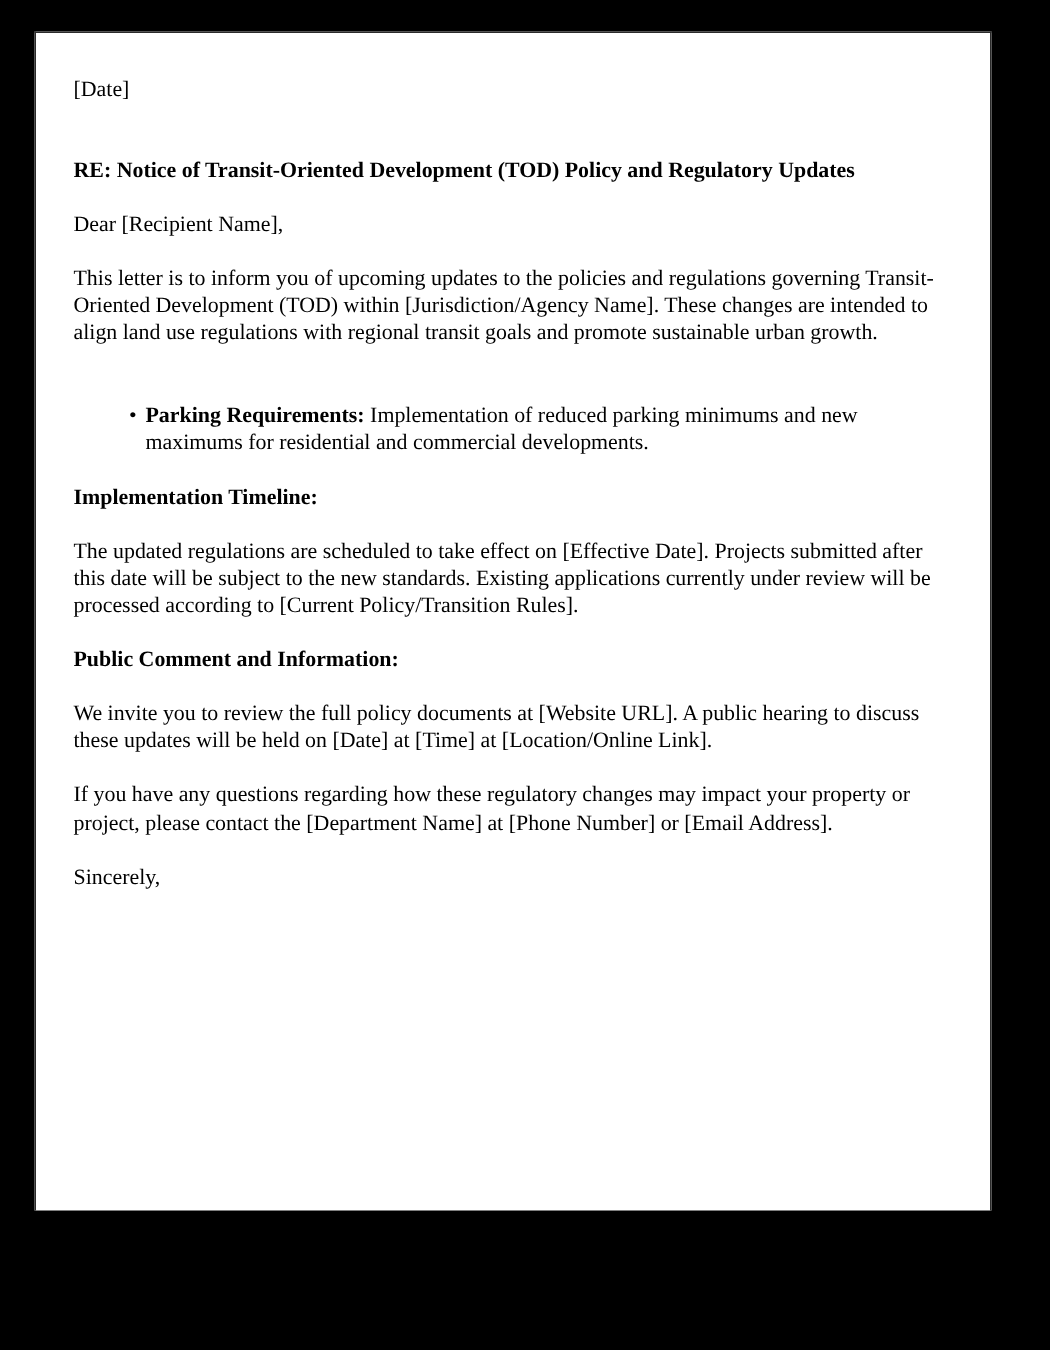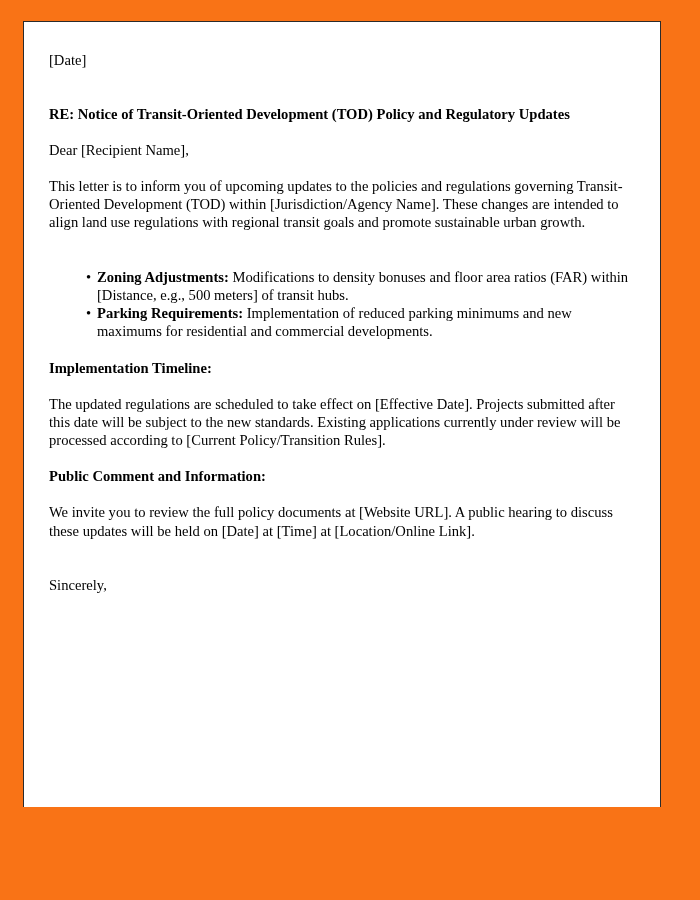--- a/index.html
+++ b/index.html
@@ -12,21 +12,21 @@
     height: 900px;
     font-family: "Liberation Serif", "DejaVu Serif", serif;
     color: #000000;
     overflow: hidden;
   }
 
   .page-canvas {
     position: relative;
     width: 700px;
     height: 900px;
-    background: #f97316;
+    background: #000000;
     text-decoration: underline;
   }
 
   
   .page-frame {
     position: absolute;
     left: 23px;
     top: 21px;
     width: 638px;
     height: 786px;
@@ -123,21 +123,20 @@
       <div class="spacer-sm"></div>
 
       <p class="para">This letter is to inform you of upcoming updates to the policies and regulations governing Transit-Oriented Development (TOD) within [Jurisdiction/Agency Name]. These changes are intended to align land use regulations with regional transit goals and promote sustainable urban growth.</p>
 
       <div class="spacer-sm"></div>
 
 
       <div class="spacer-sm"></div>
 
       <ul class="bullets">
-        <li><span class="lead">Zoning Adjustments:</span><span> Modifications to density bonuses and floor area ratios (FAR) within [Distance, e.g., 500 meters] of transit hubs.</span></li>
         <li><span class="lead">Parking Requirements:</span><span> Implementation of reduced parking minimums and new maximums for residential and commercial developments.</span></li>
       </ul>
 
       <div class="spacer-md"></div>
 
       <p class="heading">Implementation Timeline:</p>
 
       <div class="spacer-sm"></div>
 
       <p class="para">The updated regulations are scheduled to take effect on [Effective Date]. Projects submitted after this date will be subject to the new standards. Existing applications currently under review will be processed according to [Current Policy/Transition Rules].</p>
@@ -145,20 +144,21 @@
       <div class="spacer-sm"></div>
 
       <p class="heading">Public Comment and Information:</p>
 
       <div class="spacer-sm"></div>
 
       <p class="para">We invite you to review the full policy documents at [Website URL]. A public hearing to discuss these updates will be held on [Date] at [Time] at [Location/Online Link].</p>
 
       <div class="spacer-sm"></div>
 
+      <p class="para">If you have any questions regarding how these regulatory changes may impact your property or project, please contact the [Department Name] at [Phone Number] or [Email Address].</p>
 
       <div class="spacer-sm"></div>
 
       <p class="closing">Sincerely,</p>
 
     </div>
   </div>
 </div>
 
 </body></html>

